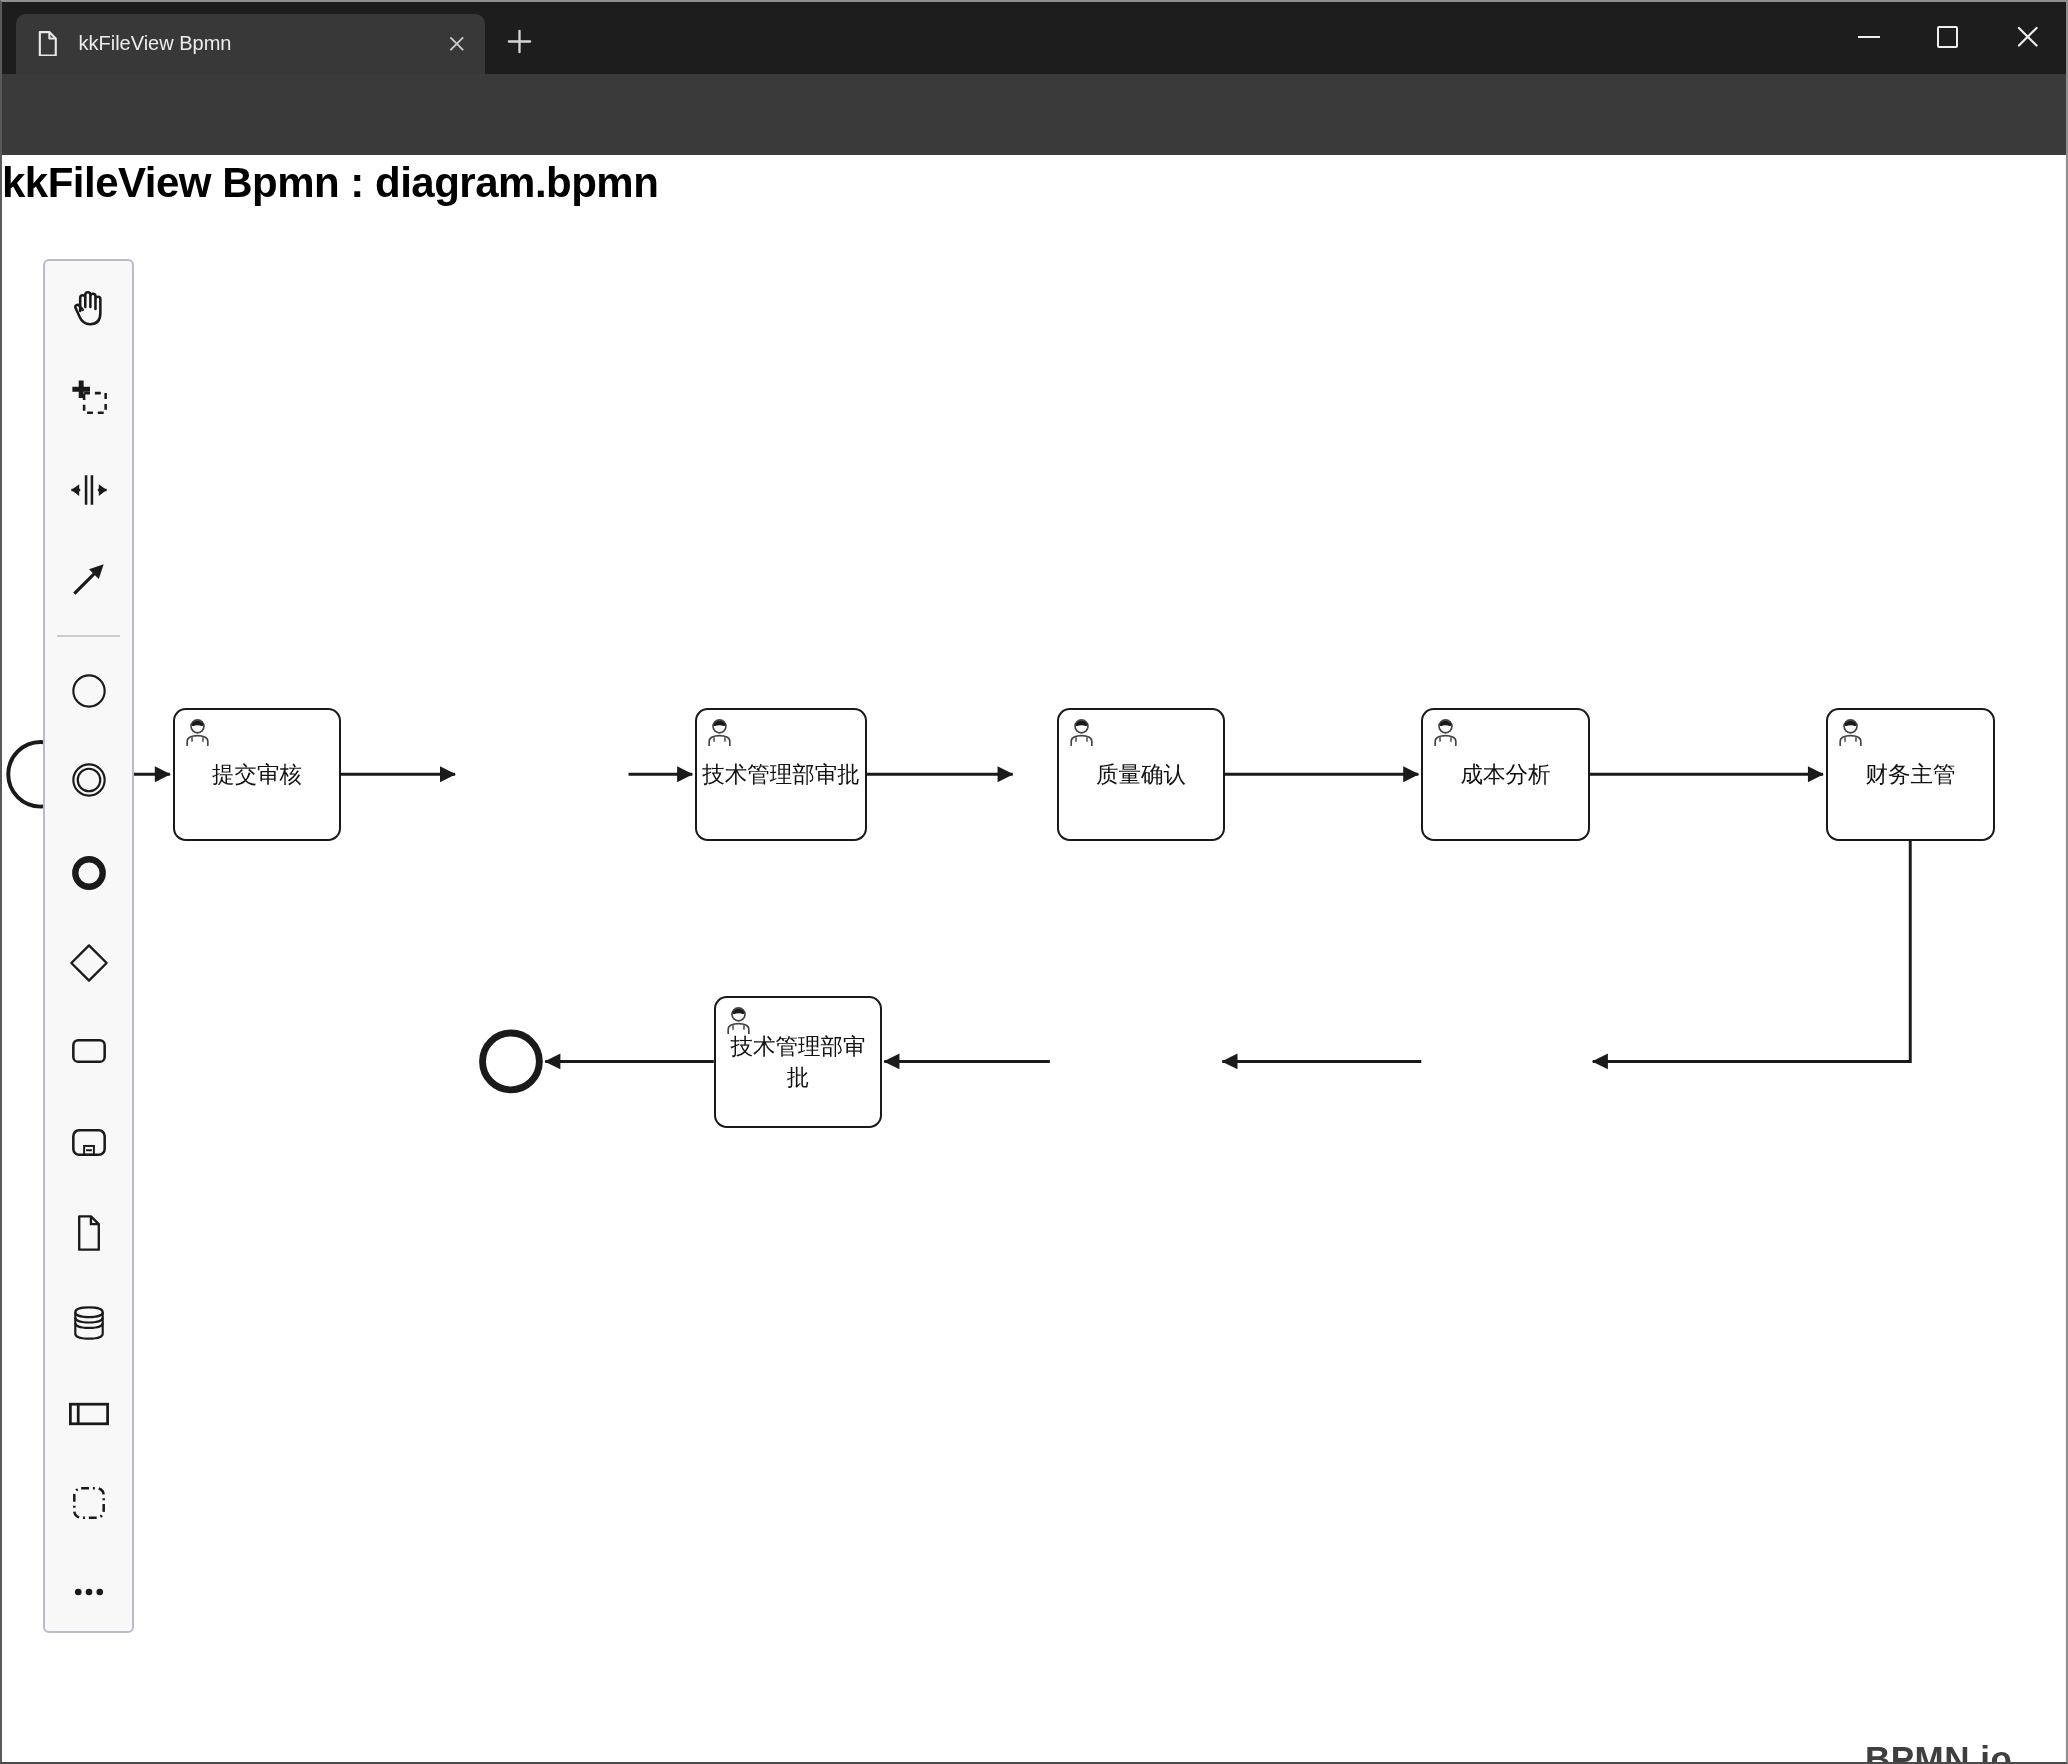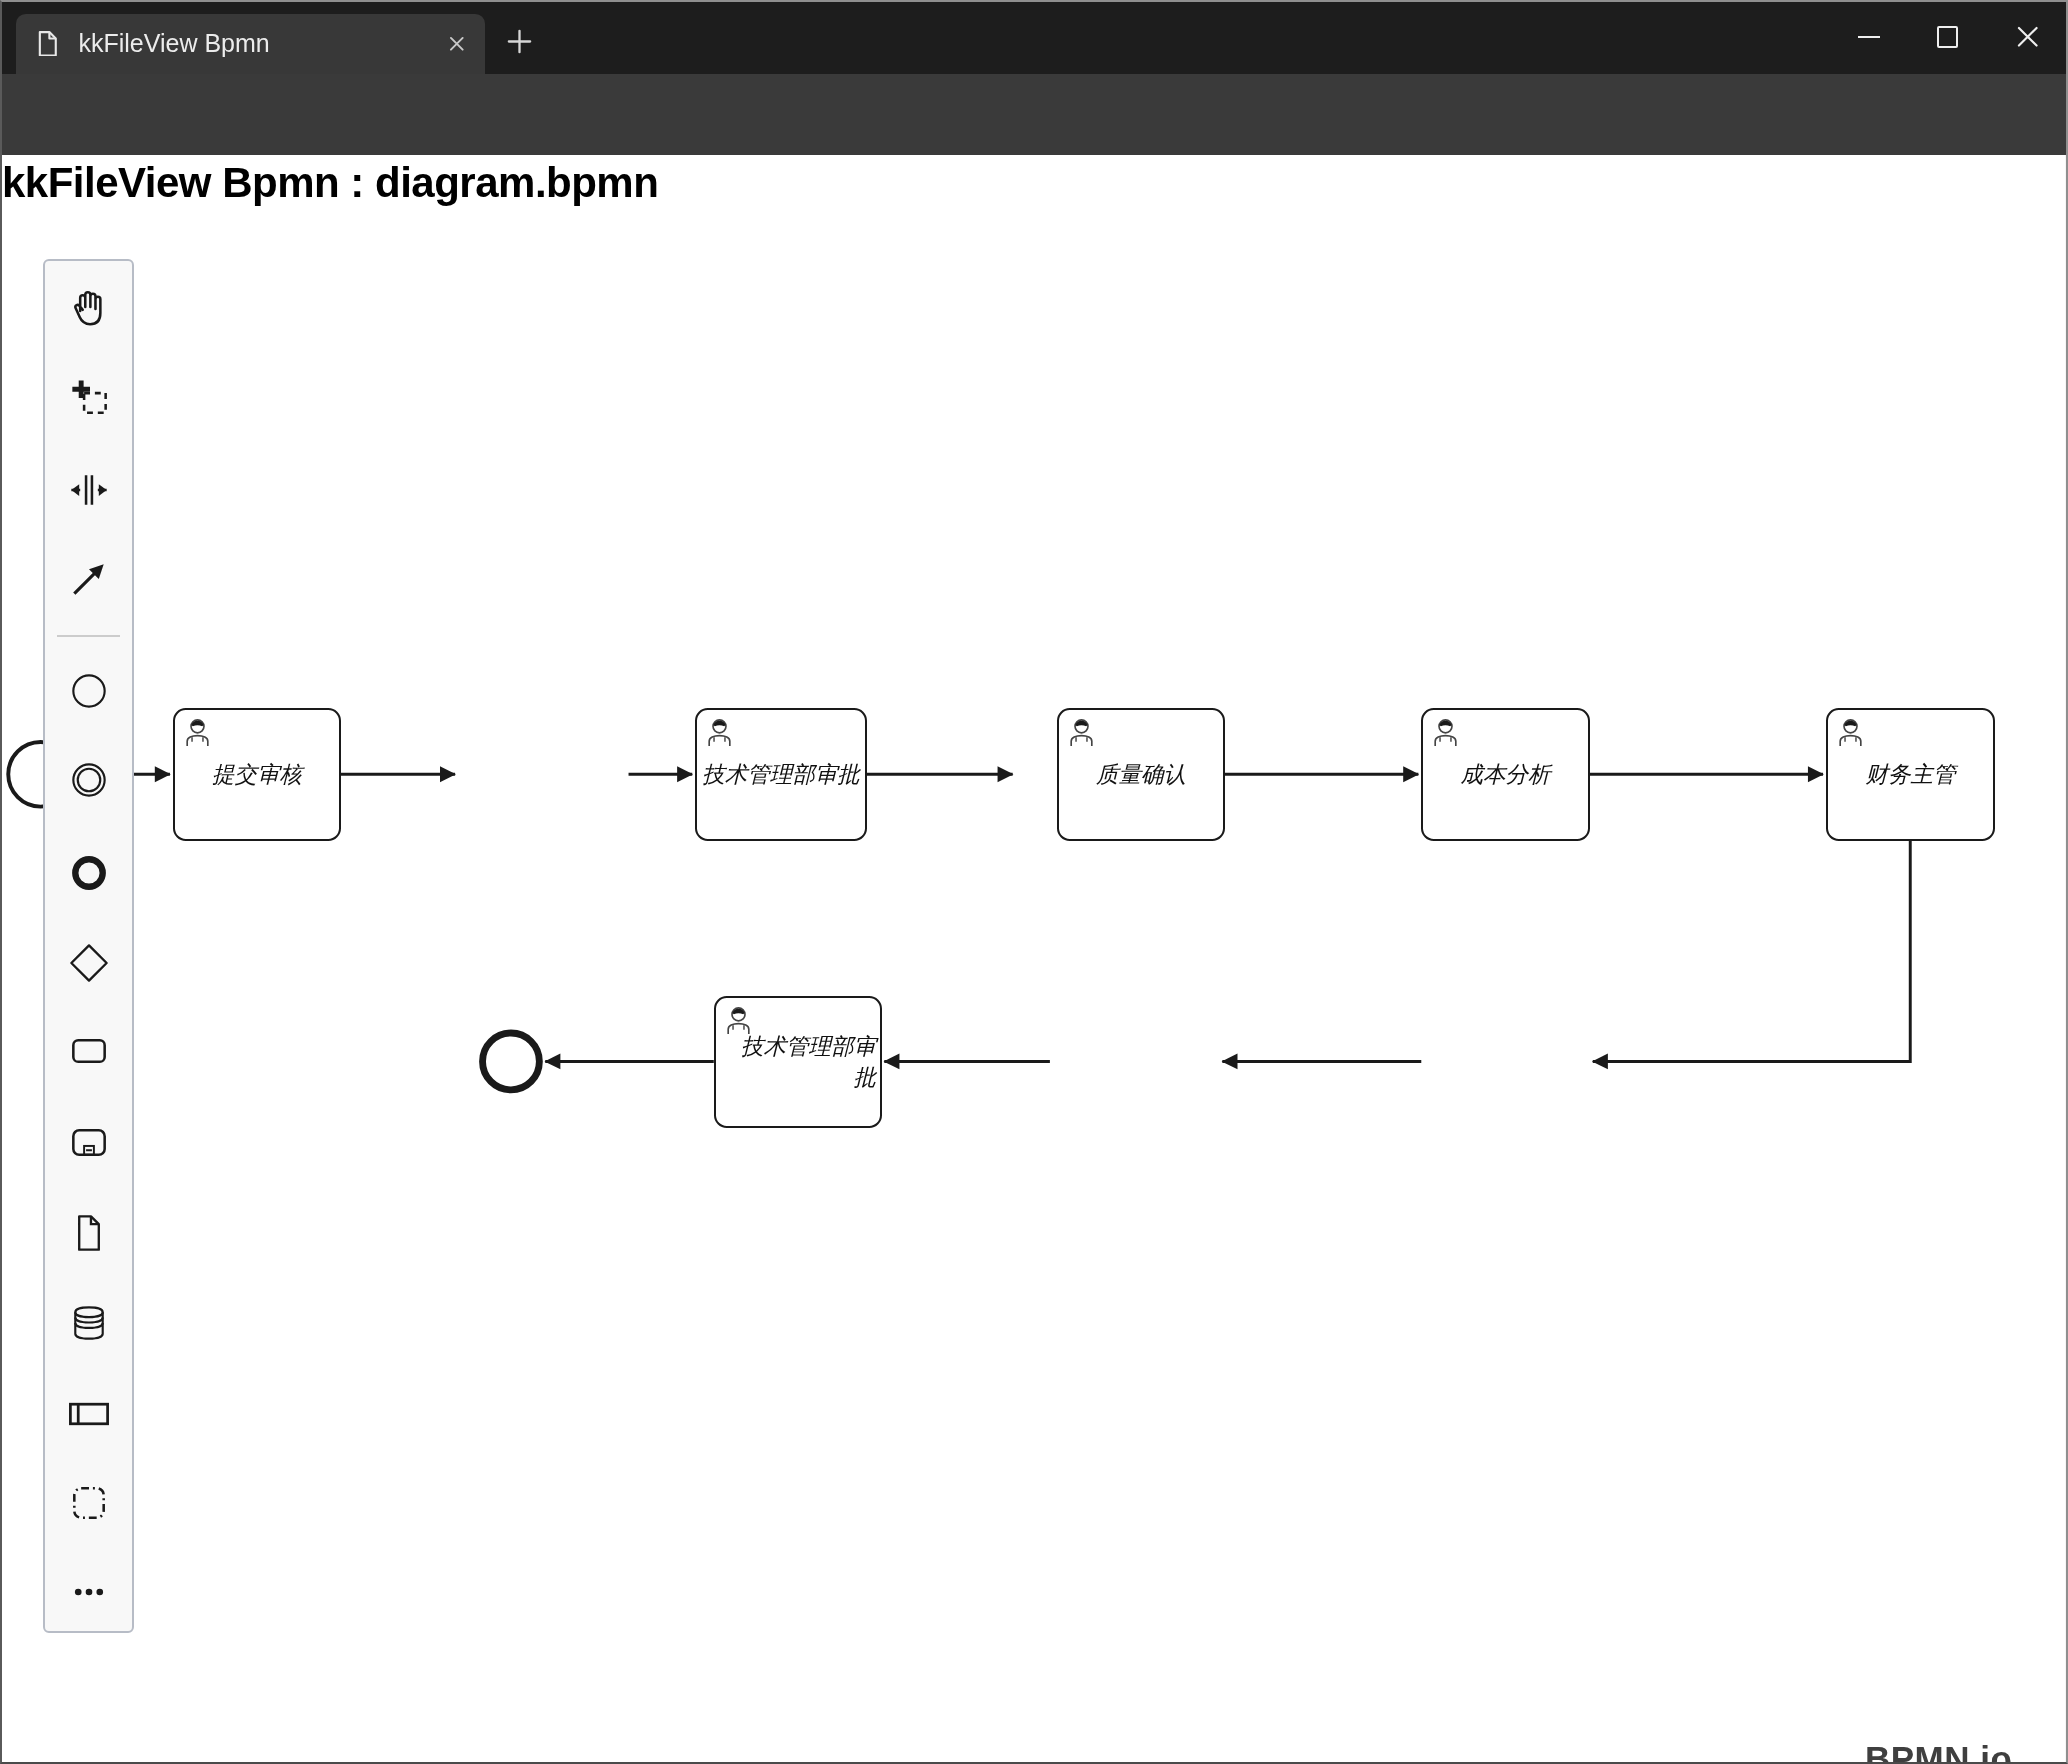--- a/index.html
+++ b/index.html
@@ -9,21 +9,21 @@
     -webkit-font-smoothing:antialiased;
   }
   .frame-border{position:absolute;inset:0;z-index:99;pointer-events:none;
     border-top:2.9px solid #8f8f8f;border-left:2px solid #5a5a5a;border-right:2px solid #8f8f8f;border-bottom:2.9px solid #4a4a4a;}
 
   
   .titlebar{position:absolute;top:0;left:0;right:0;height:74px;background:#1d1d1d;}
   .tab{position:absolute;left:15.7px;top:13.7px;width:469px;height:60px;background:#383838;
     border-radius:9.8px 9.8px 0 0;display:flex;align-items:center;}
   .tab-favicon{margin-left:21.6px;flex:0 0 auto;}
-  .tab-title{margin-left:19.6px;font-size:25px;color:#ececec;flex:1 1 auto;white-space:nowrap;overflow:hidden;}
+  .tab-title{margin-left:19.6px;font-size:20px;color:#ececec;flex:1 1 auto;white-space:nowrap;overflow:hidden;}
   .tab-close{margin-right:19.6px;flex:0 0 auto;cursor:default;}
   .newtab-btn{position:absolute;left:505px;top:27.4px;}
   .win-controls{position:absolute;right:13.7px;top:0;height:74px;display:flex;align-items:center;gap:57px;padding-right:13.7px;}
   .win-min{width:21.6px;height:2px;background:#eee;}
   .win-max{width:17.6px;height:17.6px;border:2px solid #eee;border-radius:2px;}
 
   .toolbar{position:absolute;top:74px;left:0;right:0;height:81px;background:#3a3a3a;}
   .nav-ico{position:absolute;top:94px;}
   .url-pill{position:absolute;left:286px;top:85px;width:1228px;height:57px;border-radius:28px;
     background:#292929;display:flex;align-items:center;}
@@ -41,21 +41,21 @@
 
   
   .page{position:absolute;top:155px;left:0;width:2068px;height:1609px;background:#fff;overflow:hidden;padding-left:24px;}
   .page-title{position:absolute;top:3.9px;left:2px;margin:0;font-size:42px;font-weight:700;color:#000;letter-spacing:-0.5px;}
 
   #diagram{position:absolute;left:0;top:0;z-index:1;}
 
   .task{position:absolute;z-index:2;background:#fff;border:2.9px solid #1a1a1a;border-radius:12.7px;
     display:flex;align-items:center;justify-content:center;font-size:22.5px;color:#111;box-sizing:border-box;}
   .task .user-ico{position:absolute;top:5.9px;left:7.8px;}
-  .task-label{padding:0 3.9px;text-align:right;font-style:italic;}
+  .task-label{padding:0 3.9px;text-align:center;}
 
   
   .palette{position:absolute;left:43px;top:104px;width:91px;height:1374px;z-index:5;
     background:#f8f8f8;border:2px solid #b7bcc6;border-radius:5.9px;box-sizing:border-box;}
   .pitem{position:absolute;left:50%;transform:translate(-50%,-50%);width:47px;height:47px;cursor:default;}
   .psep{position:absolute;left:14%;width:72%;top:374px;border-top:2px solid #ccc;}
   .pal-stroke{stroke:#1a1a1a;fill:none;}
 
   
   .scrollbar{position:absolute;right:0;top:0;width:27.4px;height:1609px;background:#f6f6f6;z-index:6;}

